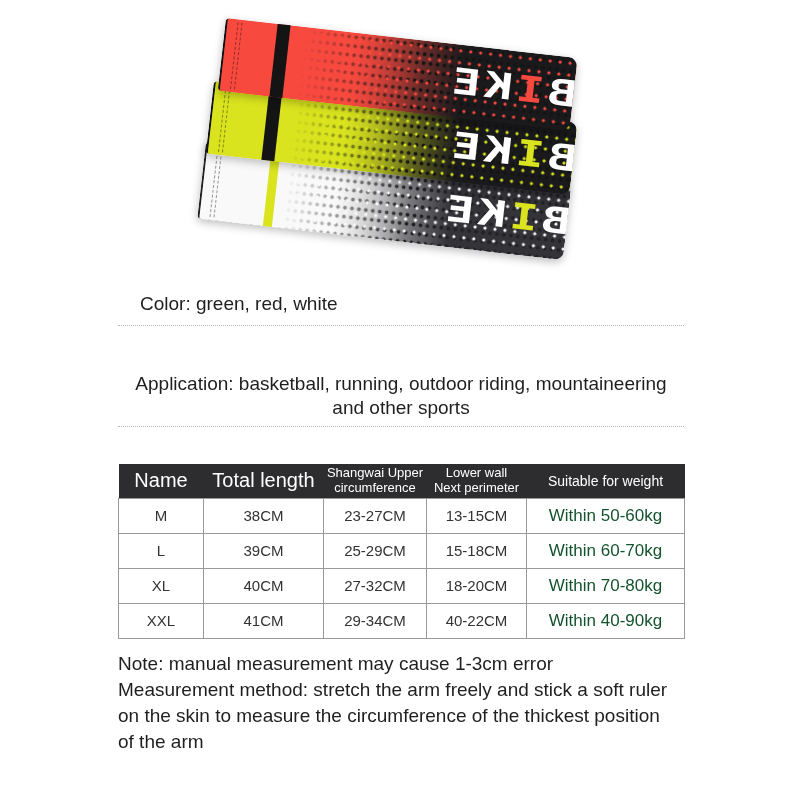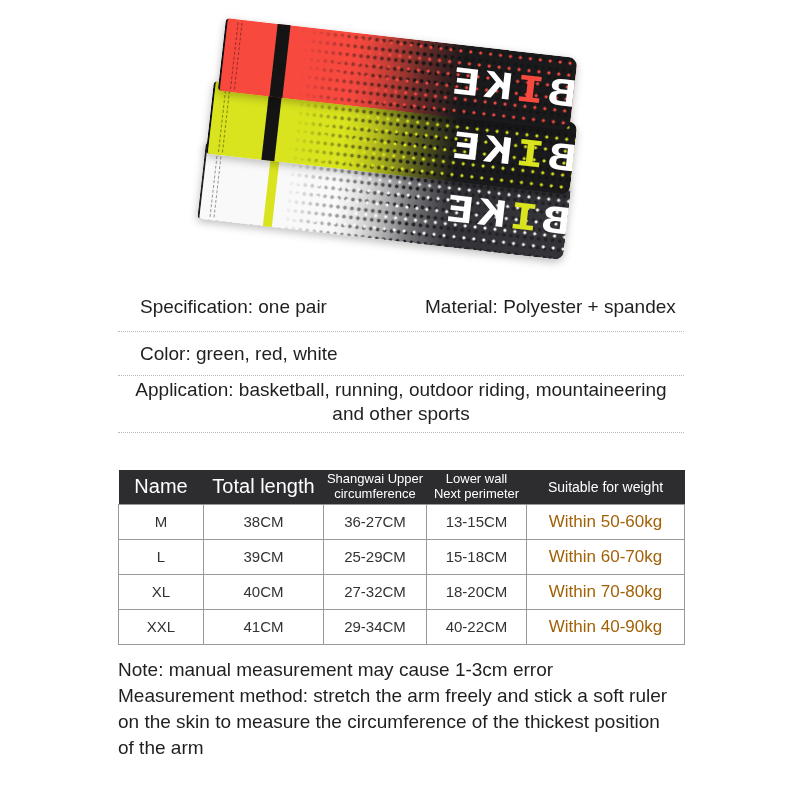--- a/index.html
+++ b/index.html
@@ -43,35 +43,35 @@
            font-weight:bold; font-size:36px; letter-spacing:3px;
            color:#ffffff; white-space:nowrap; line-height:1; }
   .brand .i { color:var(--ic); }
 
   
   .specs { position:relative; margin:0 0 0 118px; width:566px; font-size:19px; }
   .spec-row { display:flex; align-items:center; border-bottom:1px dotted #b9b9b9; }
   .spec-row.two-col { display:grid; grid-template-columns:307px 259px; }
   .r1 { height:46px; } .r2 { height:50px; } .r3 { height:44px; }
   .r4 { min-height:48px; display:block; text-align:center;
-        white-space:pre-line; line-height:24px; padding:2px 4px 6px; }
+        white-space:pre-line; line-height:24px; padding:2px 4px 6px;margin-top:44px; }
   .cell-left { padding-left:22px; }
 
   
   table { border-collapse:collapse; table-layout:fixed; width:566px;
           margin:37px 0 0 118px; }
   th { background:var(--header-bg); color:var(--header-text); font-weight:normal;
        border:none; padding:2px 0; height:33px; text-align:center;
        white-space:pre-line; line-height:1.15; }
   th.big { font-size:20px; }
   th.small { font-size:13px; }
   th.mid { font-size:14px; }
   td { border:1px solid #999999; height:35px; text-align:center;
        font-size:15px; color:#333333; background:#ffffff; }
-  td.weight { font-size:17px; color:#a16207; }
+  td.weight { font-size:17px; color:#14532d; }
 
   
   .notes { margin:12px 0 0 118px; width:580px; font-size:19px; line-height:26px; }
   .notes .method { white-space:pre-line; }
 </style>
 </head>
 <body>
 
 <div class="page">
 
@@ -90,24 +90,20 @@
     </div>
 
     <div class="sleeve s-red" style="--c: #f8493f; --stripe: #141414; --dark: #1a1a1c; --dot: #141414; --ic: #f8493f;">
       <div class="seam"></div>
       <div class="stripe"></div>
       <div class="brand"><span>B</span><span class="i">I</span><span>K</span><span>E</span></div>
     </div>
   </div>
 
   <div class="specs">
-    <div class="spec-row two-col r2">
-      <div class="cell-left">Specification: one pair</div>
-      <div>Material: Polyester + spandex</div>
-    </div>
     <div class="spec-row r3">
       <div class="cell-left">Color: green, red, white</div>
     </div>
     <div class="spec-row r4">Application: basketball, running, outdoor riding, mountaineering
 and other sports</div>
   </div>
 
   <table style="--header-bg: #2d2d30; --header-text: #ffffff;">
     <colgroup>
       <col style="width:85px">
@@ -124,21 +120,21 @@
 circumference</th>
         <th class="small">Lower wall
 Next perimeter</th>
         <th class="mid">Suitable for weight</th>
       </tr>
     </thead>
     <tbody>
       <tr>
         <td>M</td>
         <td>38CM</td>
-        <td>36-27CM</td>
+        <td>23-27CM</td>
         <td>13-15CM</td>
         <td class="weight">Within 50-60kg</td>
       </tr>
       <tr>
         <td>L</td>
         <td>39CM</td>
         <td>25-29CM</td>
         <td>15-18CM</td>
         <td class="weight">Within 60-70kg</td>
       </tr>

